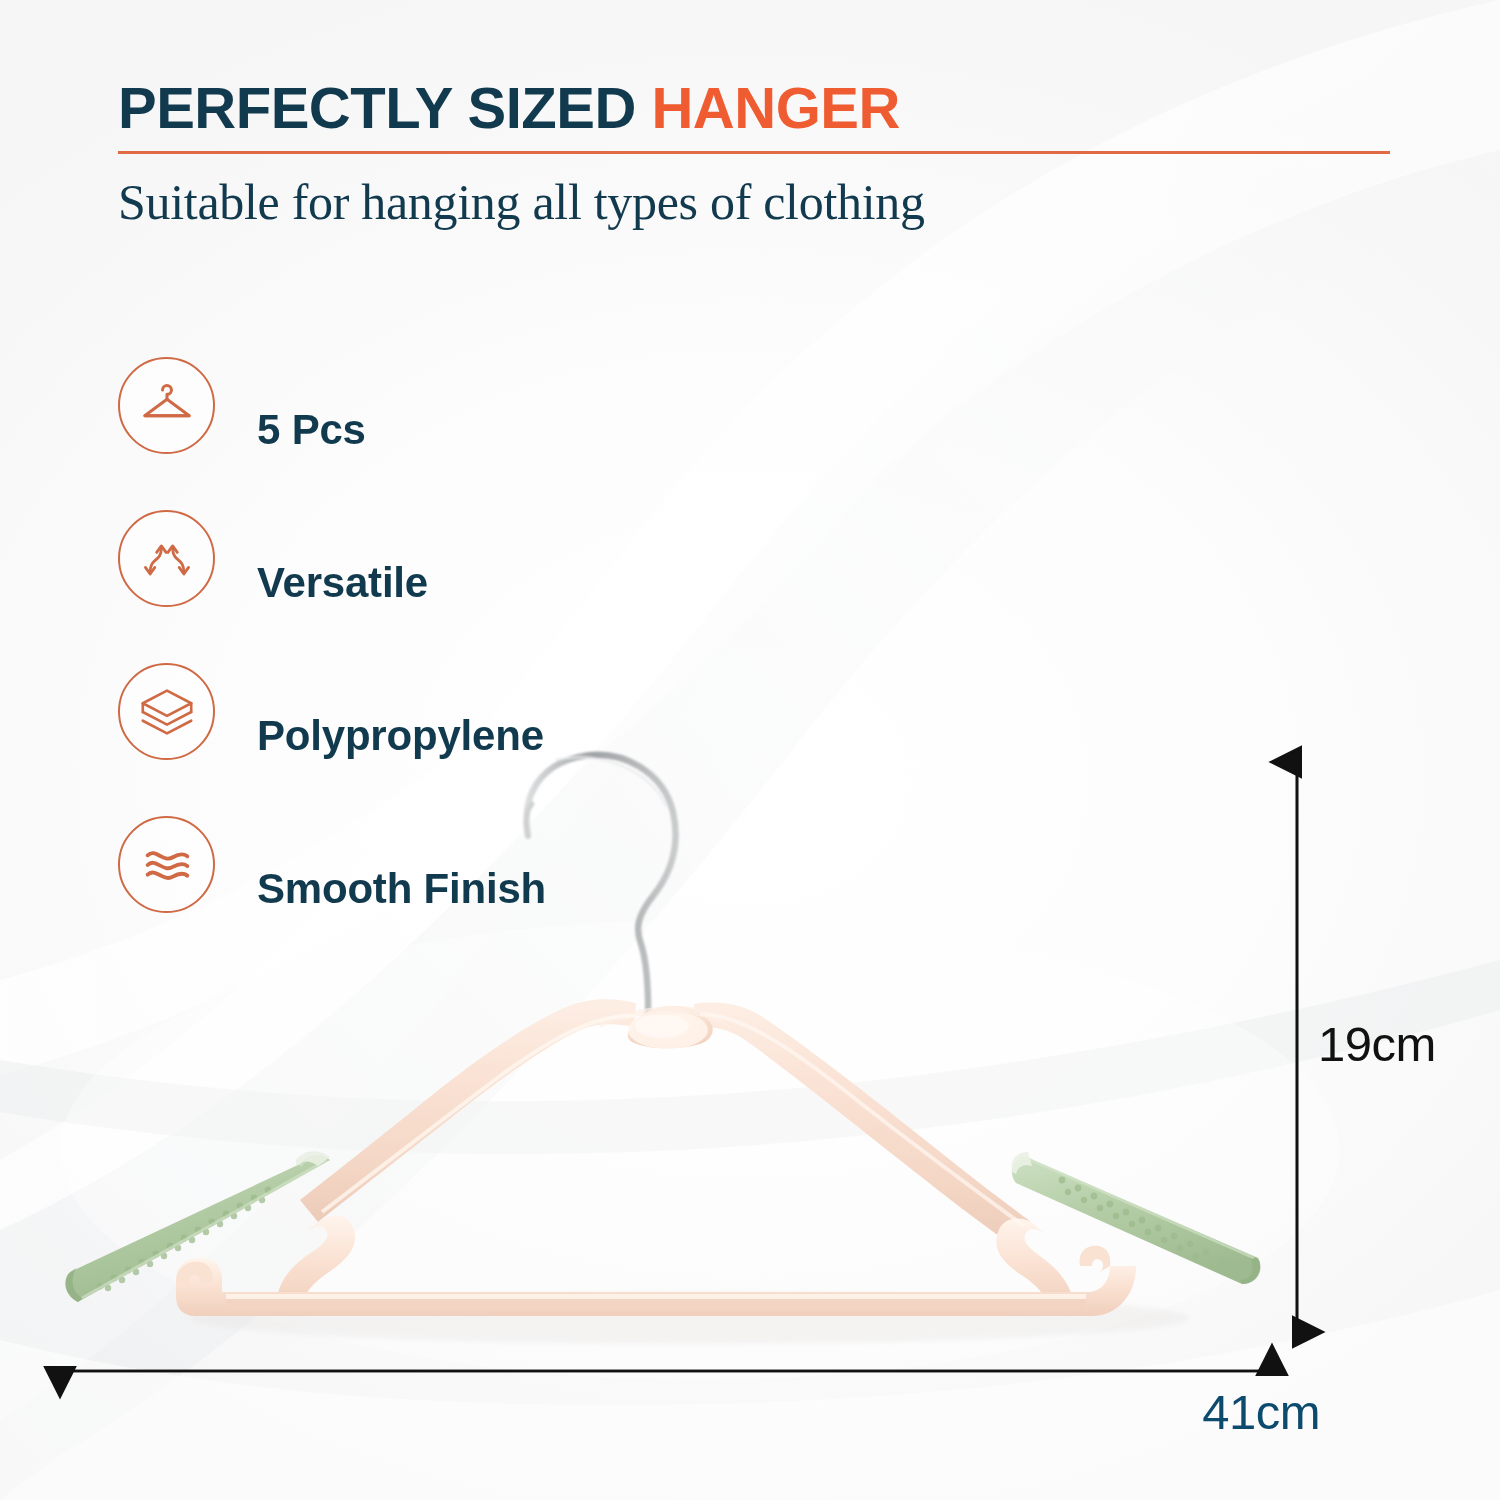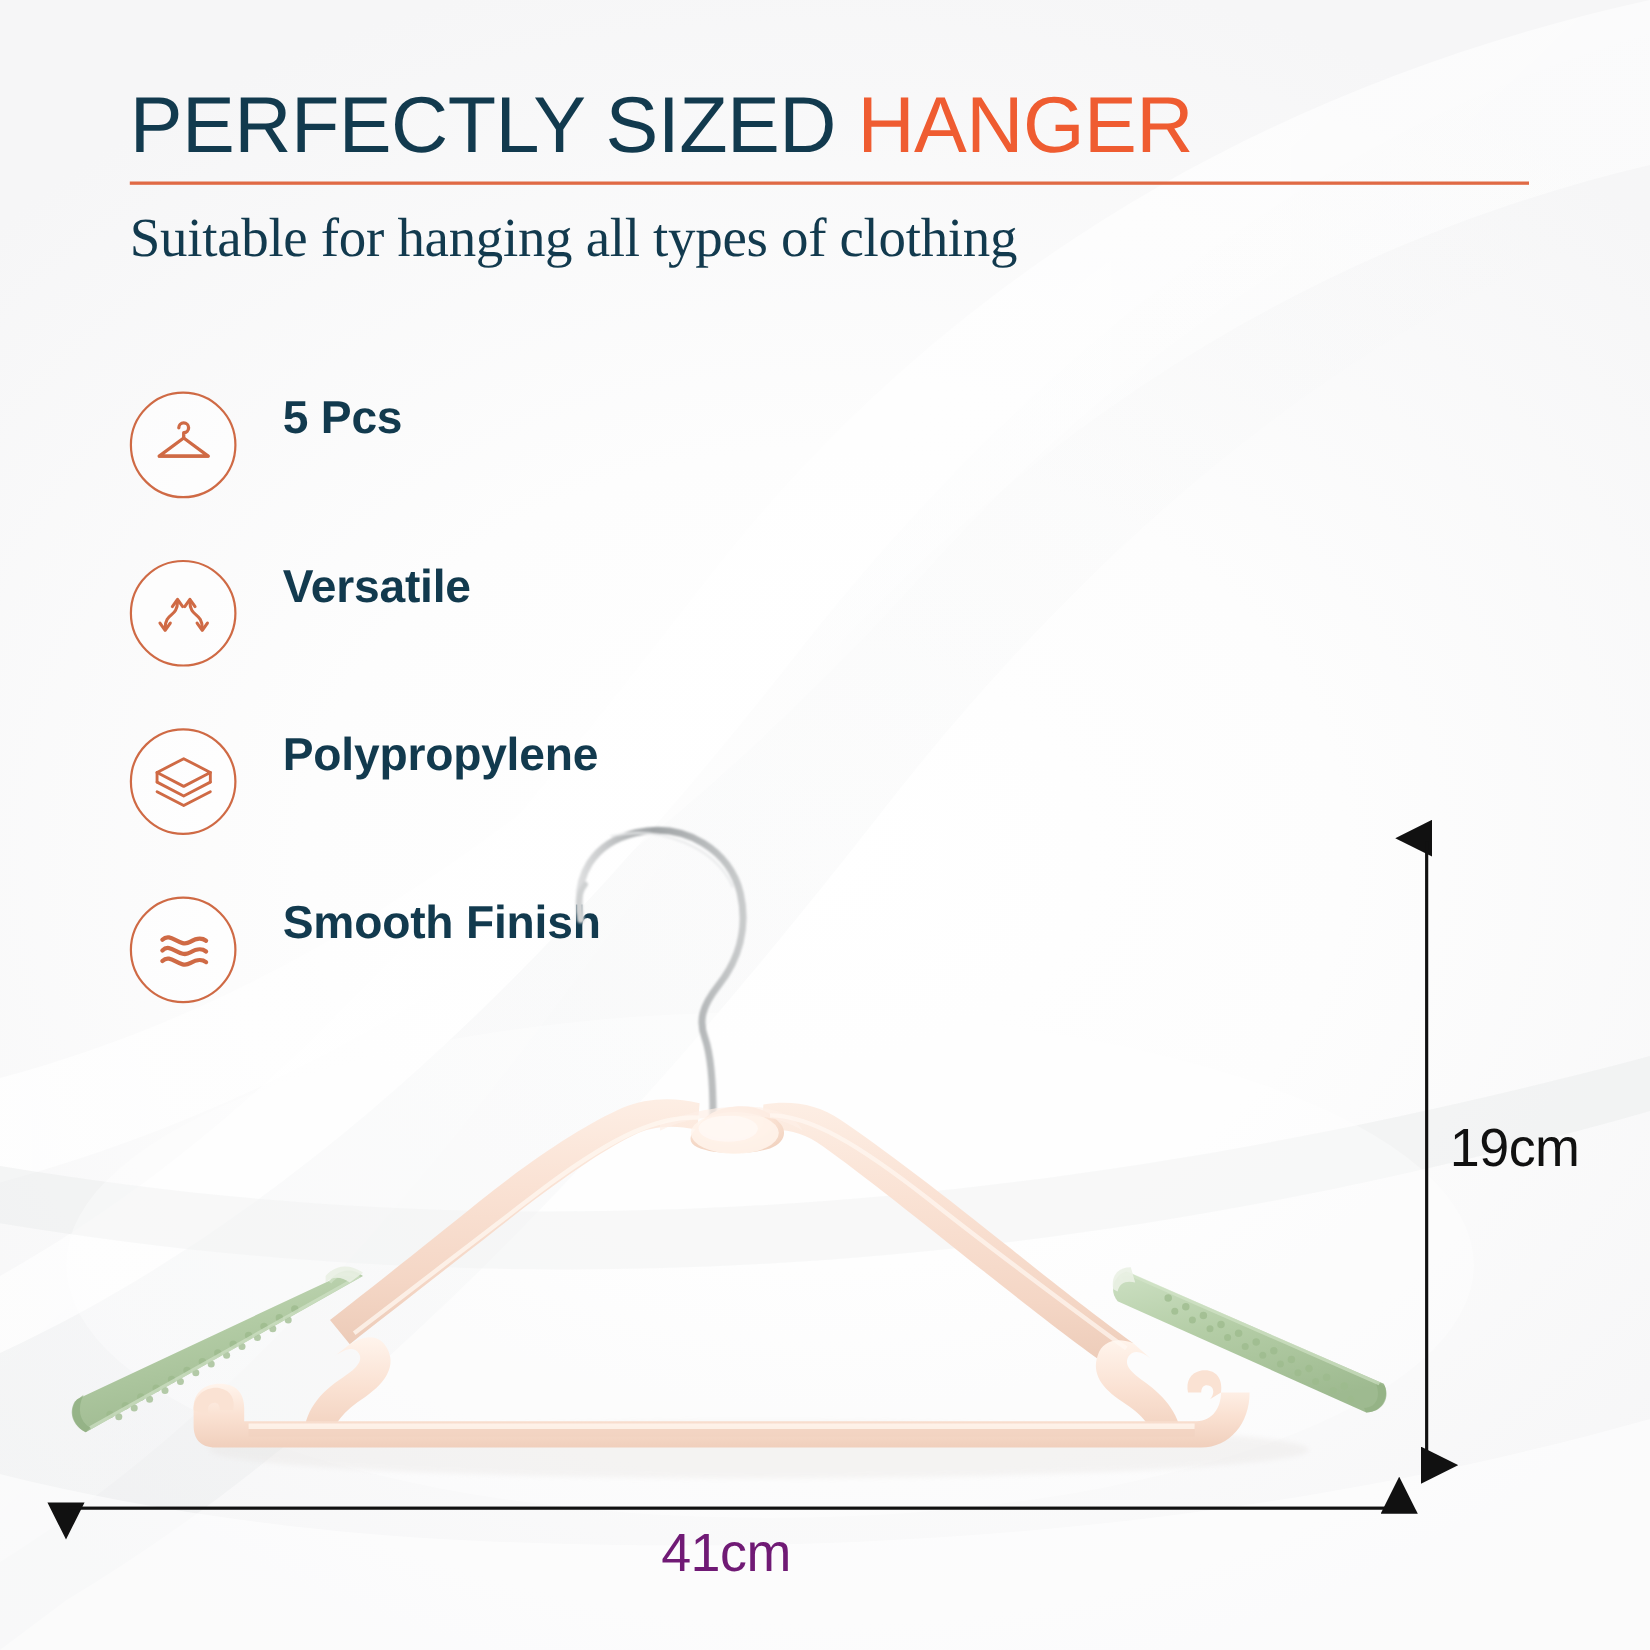--- a/index.html
+++ b/index.html
@@ -17,22 +17,22 @@
     position:absolute; inset:0;
     background:
       radial-gradient(ellipse 70% 55% at 50% 52%, #ffffff 0%, #fdfdfd 45%, #f6f6f7 100%),
       linear-gradient(160deg, #ebeced 0%, #f3f4f4 28%, #fbfbfb 55%, #f1f2f3 100%);
   }
   #bg-swoosh { position:absolute; inset:0; }
 
   
   #header { position:absolute; left:118px; top:78px; width:1290px; }
   #title {
-    font-size:72px;
-    font-weight:normal;
+    font-size:58px;
+    font-weight:bold;
     letter-spacing:-0.5px;
     line-height:1.02;
     white-space:nowrap;
   }
   #title .dark { color:#123a4e; }
   #title .accent { color:#ef5c31; }
   #title-rule {
     height:3px;
     background:#e06a45;
     margin-top:14px;
@@ -45,21 +45,21 @@
     font-weight:400;
     letter-spacing:-0.3px;
     white-space:nowrap;
     font-family:Liberation Serif, serif;
   }
 
   
   #features { position:absolute; left:118px; top:356px; }
   .feature-row {
     display:flex;
-    align-items:flex-start;
+    align-items:flex-end;
     height:98px;
     margin-bottom:55px;
   }
   .feature-icon-circle {
     width:97px; height:97px;
     border:2.3px solid #cf6a45;
     border-radius:50%;
     flex:0 0 97px;
     display:flex; align-items:center; justify-content:center;
     background:rgba(255,255,255,0.55);
@@ -80,23 +80,23 @@
   #dim-vertical-label {
     position:absolute;
     left:1318px; top:1016px;
     font-size:49px;
     color:#111111;
     letter-spacing:-0.5px;
   }
   #dim-horizontal-label {
     position:absolute;
     left:0; top:1384px; width:1320px;
-    text-align:center;
+    text-align:right;
     font-size:49px;
-    color:#701a75;
+    color:#0c4a6e;
     letter-spacing:-0.5px;
   }
   #dim-lines { position:absolute; inset:0; }
 </style>
 </head>
 <body>
 
 <div id="bg-layer">
   <div id="bg-grad"></div>
   <svg id="bg-swoosh" viewBox="0 0 1500 1500" preserveAspectRatio="none">

